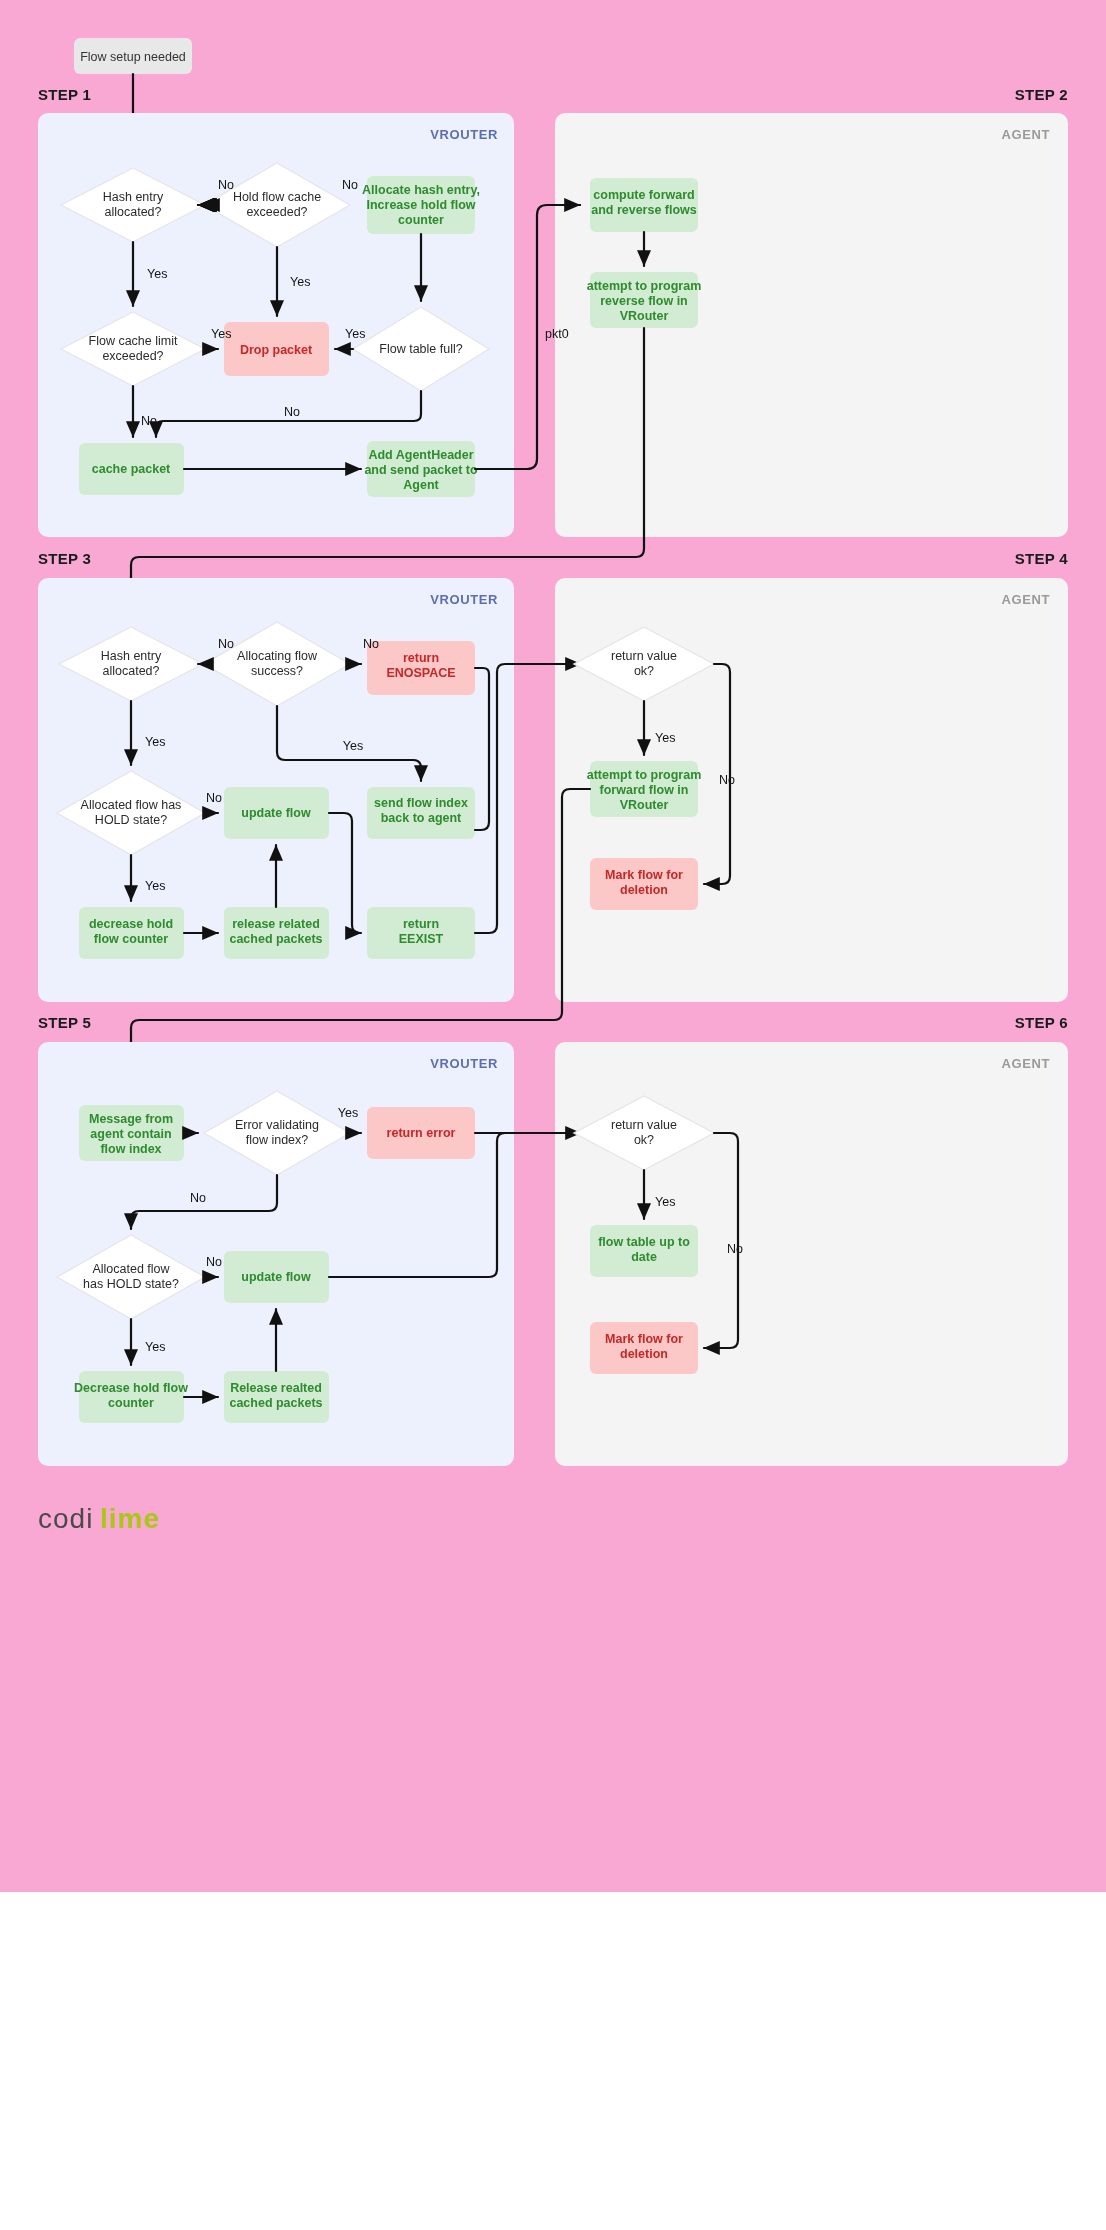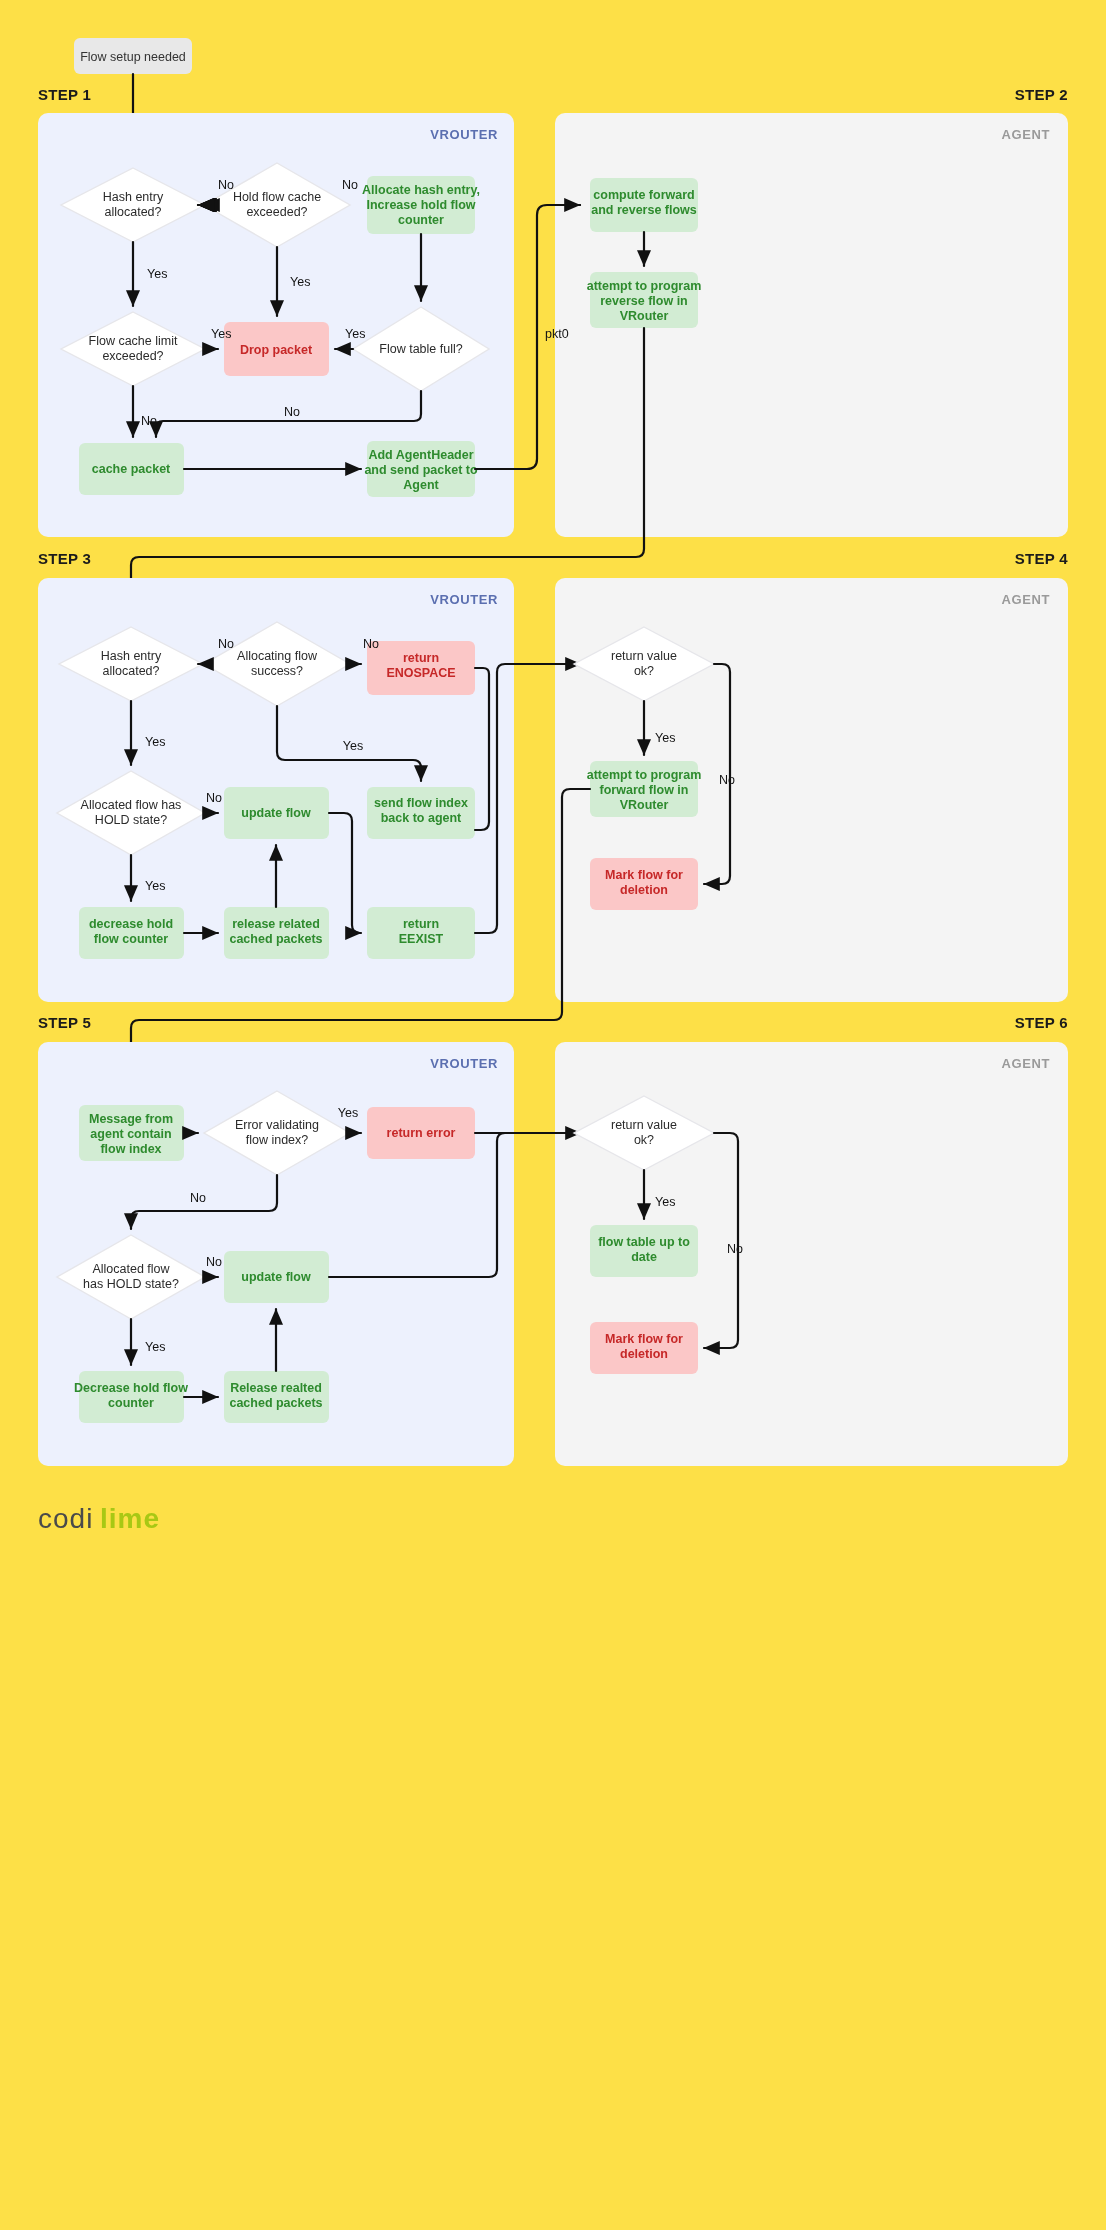--- a/index.html
+++ b/index.html
@@ -1,21 +1,21 @@
 <!DOCTYPE html>
 <html><head>
 <meta charset="utf-8">
 <style>
   html,body{margin:0;padding:0;background:#ffffff;}
   body{
     width:1106px;height:2230px;
     font-family:"Liberation Sans","DejaVu Sans",sans-serif;
     -webkit-font-smoothing:antialiased;
   }
-  #stage{position:relative;width:1106px;height:2230px;overflow:hidden;background:#fde047;text-align:right;}
+  #stage{position:relative;width:1106px;height:1892px;overflow:hidden;background:#f9a8d4;text-align:right;}
   svg#chart{position:absolute;left:0;top:0;width:1106px;height:2230px;display:block;}
 
   text{font-family:"Liberation Sans","DejaVu Sans",sans-serif;}
   .step-label{font-size:15px;font-weight:bold;fill:#1b1b1b;letter-spacing:.3px;}
   .lane-label{font-size:13px;font-weight:bold;letter-spacing:.6px;}
   .lane-vrouter{fill:#5b6fb0;}
   .lane-agent{fill:#9a9a9a;}
   .edge-label{font-size:12.5px;fill:#141414;}
   .node-text{font-size:12.5px;}
   .node-text.green{fill:#2e8b2e;font-weight:bold;}

